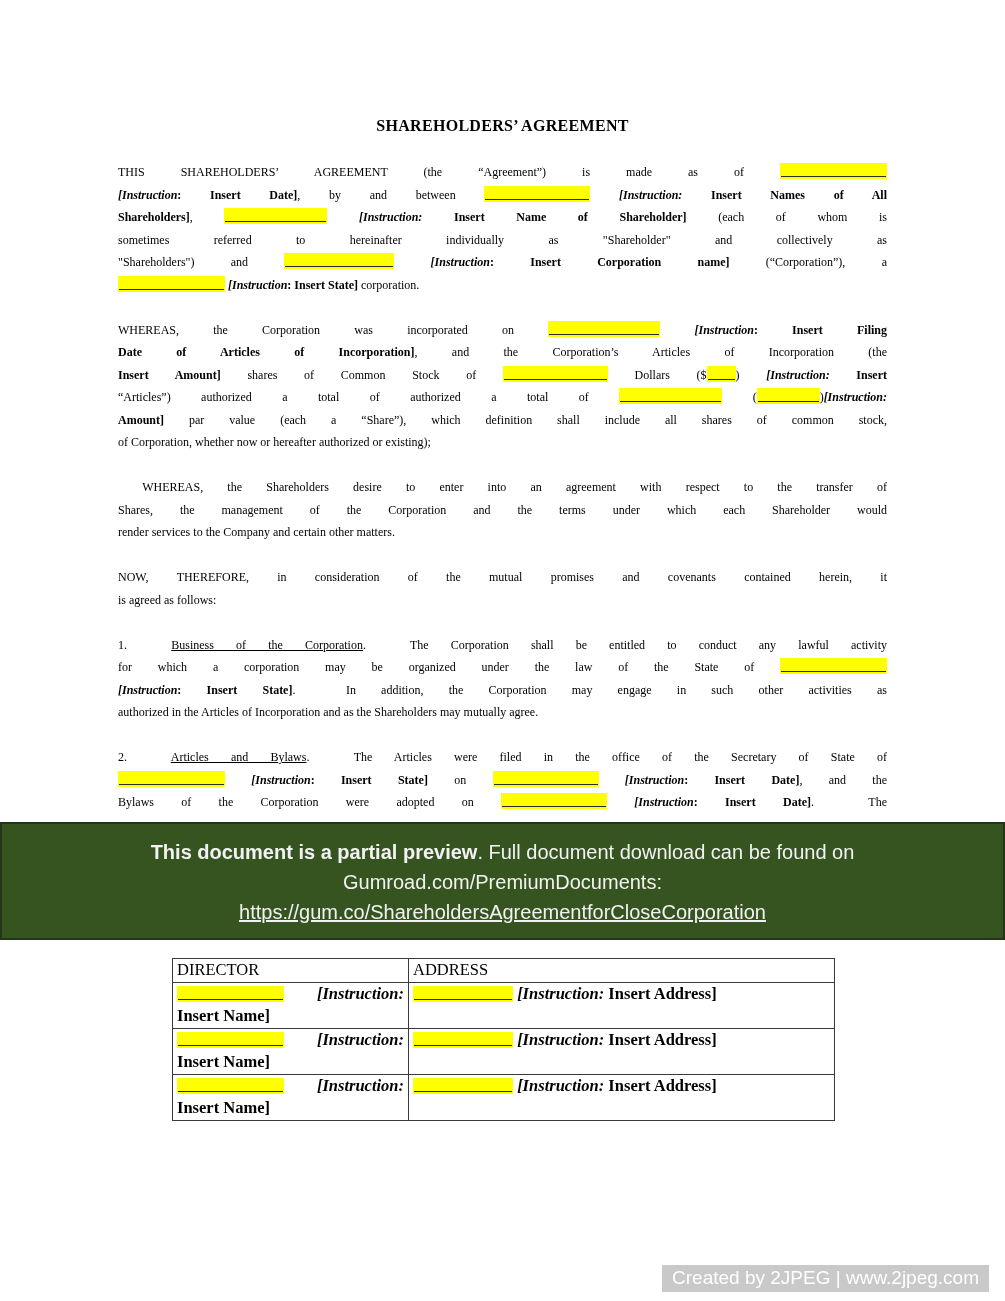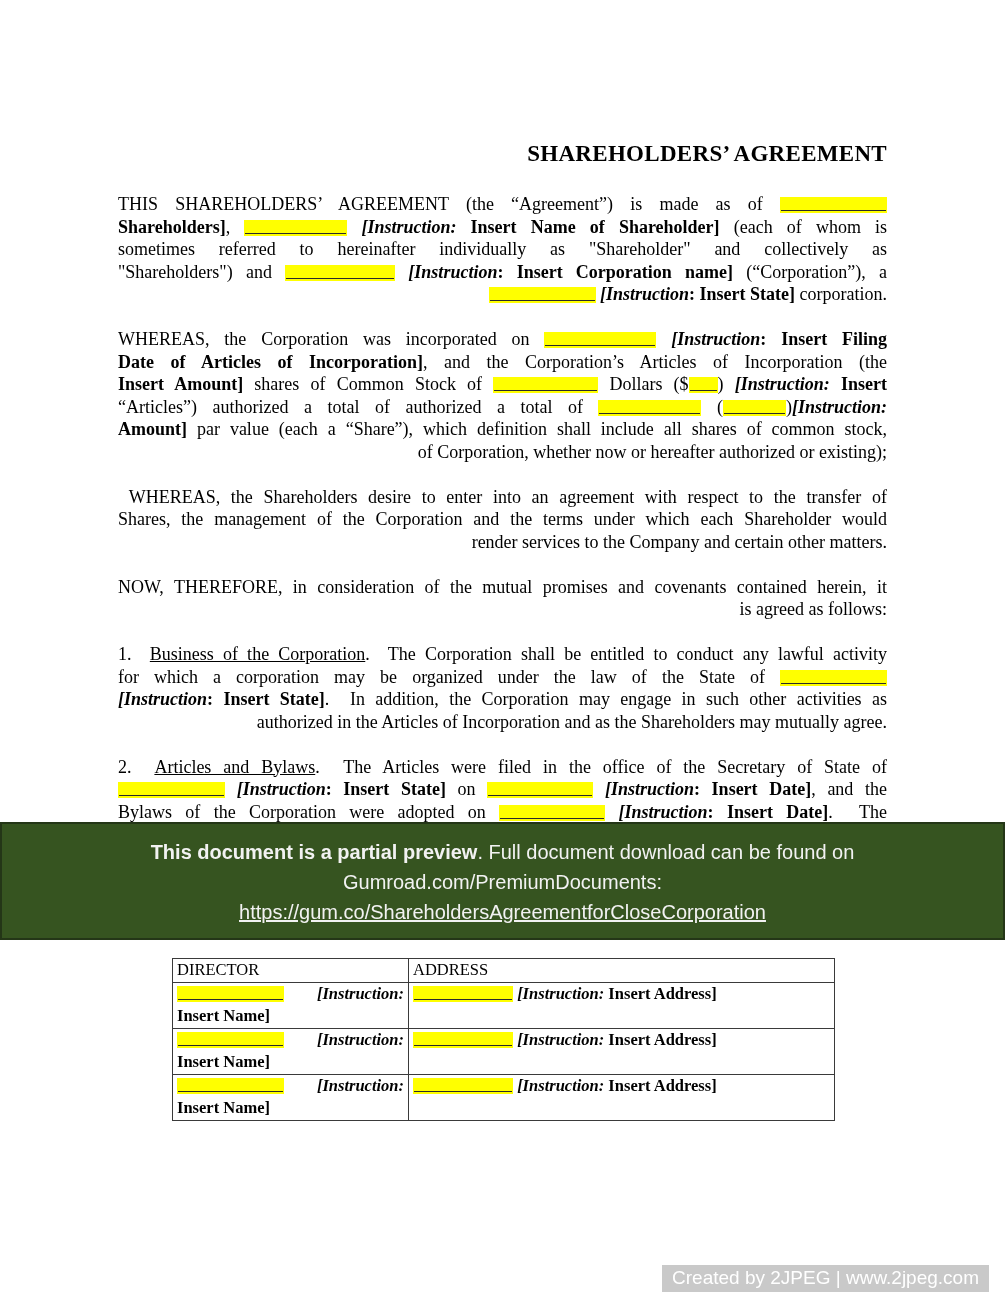--- a/index.html
+++ b/index.html
@@ -1,22 +1,22 @@
 <!DOCTYPE html>
 <html style="--highlight: #ffff00; --banner_bg: #365420; --banner_border: #243617; --banner_text: #f2f2f2; --table_border: #3a3a3a; --watermark_bg: #c9c9c9; --watermark_text: #ffffff; --body_text: #000000;"><head>
 <meta charset="utf-8">
 <style>
   html,body{margin:0;padding:0;background:#ffffff;}
   .page{position:relative;width:1005px;height:1301px;background:#ffffff;overflow:hidden;
         font-family:"Liberation Serif",serif;color:var(--body_text,#000);}
   .content{position:absolute;left:118px;top:117px;width:769px;}
-  .title{text-align:right;font-weight:700;font-size:23px;letter-spacing:.3px;margin-bottom:26px;margin-top:24px;}
-  .para{font-size:18px;line-height:22.5px;margin-bottom:22.5px;}
+  .title{text-align:center;font-weight:700;font-size:16px;letter-spacing:.3px;margin-bottom:26px;}
+  .para{font-size:12px;line-height:22.5px;margin-bottom:22.5px;}
   .jl{text-align:justify;text-align-last:justify;}
-  .ll{text-align:right;}
+  .ll{text-align:left;}
   .run-t{}
   .run-bi{font-weight:700;font-style:italic;}
   .run-b{font-weight:700;}
   .run-u{text-decoration:underline;}
   .blank{display:inline-block;background:var(--highlight,#ff0);height:16px;vertical-align:-3px;position:relative;}
   .blank::after{content:"";position:absolute;left:1px;right:1px;bottom:2px;border-bottom:1.6px solid #2b2b2b;}
   .banner{position:absolute;left:0;top:822px;width:1005px;height:118px;box-sizing:border-box;
           background:var(--banner_bg,#365420);border:2px solid var(--banner_border,#243617);
           color:var(--banner_text,#f2f2f2);font-family:"Liberation Sans",sans-serif;
           font-size:20px;line-height:30px;text-align:center;padding:13px 38px 0 38px;}
@@ -36,20 +36,21 @@
 </style>
 </head>
 <body>
 
 <div class="page">
 
   <div class="content">
     <div class="title">SHAREHOLDERS’ AGREEMENT</div>
     <div class="para">
         <div class="jl"><span class="run-t">THIS SHAREHOLDERS’ AGREEMENT (the “Agreement”) is made as of </span><span class="blank" style="width: 107px;"></span></div>
+        <div class="jl"><span class="run-bi">[Instruction</span><span class="run-b">: Insert Date]</span><span class="run-t">, by and between </span><span class="blank" style="width: 106px;"></span><span class="run-t"> </span><span class="run-bi">[Instruction:</span><span class="run-b"> Insert Names of All</span></div>
         <div class="jl"><span class="run-b">Shareholders]</span><span class="run-t">, </span><span class="blank" style="width: 103px;"></span><span class="run-t"> </span><span class="run-bi">[Instruction:</span><span class="run-b"> Insert Name of Shareholder]</span><span class="run-t"> (each of whom is</span></div>
         <div class="jl"><span class="run-t">sometimes referred to hereinafter individually as "Shareholder" and collectively as</span></div>
         <div class="jl"><span class="run-t">"Shareholders") and </span><span class="blank" style="width: 110px;"></span><span class="run-t"> </span><span class="run-bi">[Instruction</span><span class="run-b">: Insert Corporation name]</span><span class="run-t"> (“Corporation”), a</span></div>
         <div class="ll"><span class="blank" style="width: 107px;"></span><span class="run-t"> </span><span class="run-bi">[Instruction</span><span class="run-b">: Insert State]</span><span class="run-t"> corporation.</span></div>
       </div>
     <div class="para">
         <div class="jl"><span class="run-t">WHEREAS, the Corporation was incorporated on </span><span class="blank" style="width: 112px;"></span><span class="run-t"> </span><span class="run-bi">[Instruction</span><span class="run-b">: Insert Filing</span></div>
         <div class="jl"><span class="run-b">Date of Articles of Incorporation]</span><span class="run-t">, and the Corporation’s Articles of Incorporation (the</span></div>
         <div class="jl"><span class="run-b">Insert Amount]</span><span class="run-t"> shares of Common Stock of </span><span class="blank" style="width: 105px;"></span><span class="run-t"> Dollars ($</span><span class="blank" style="width: 29px;"></span><span class="run-t">) </span><span class="run-bi">[Instruction:</span><span class="run-b"> Insert</span></div>
         <div class="jl"><span class="run-t">“Articles”) authorized a total of authorized a total of </span><span class="blank" style="width: 103px;"></span><span class="run-t"> (</span><span class="blank" style="width: 63px;"></span><span class="run-t">)</span><span class="run-bi">[Instruction:</span></div>

